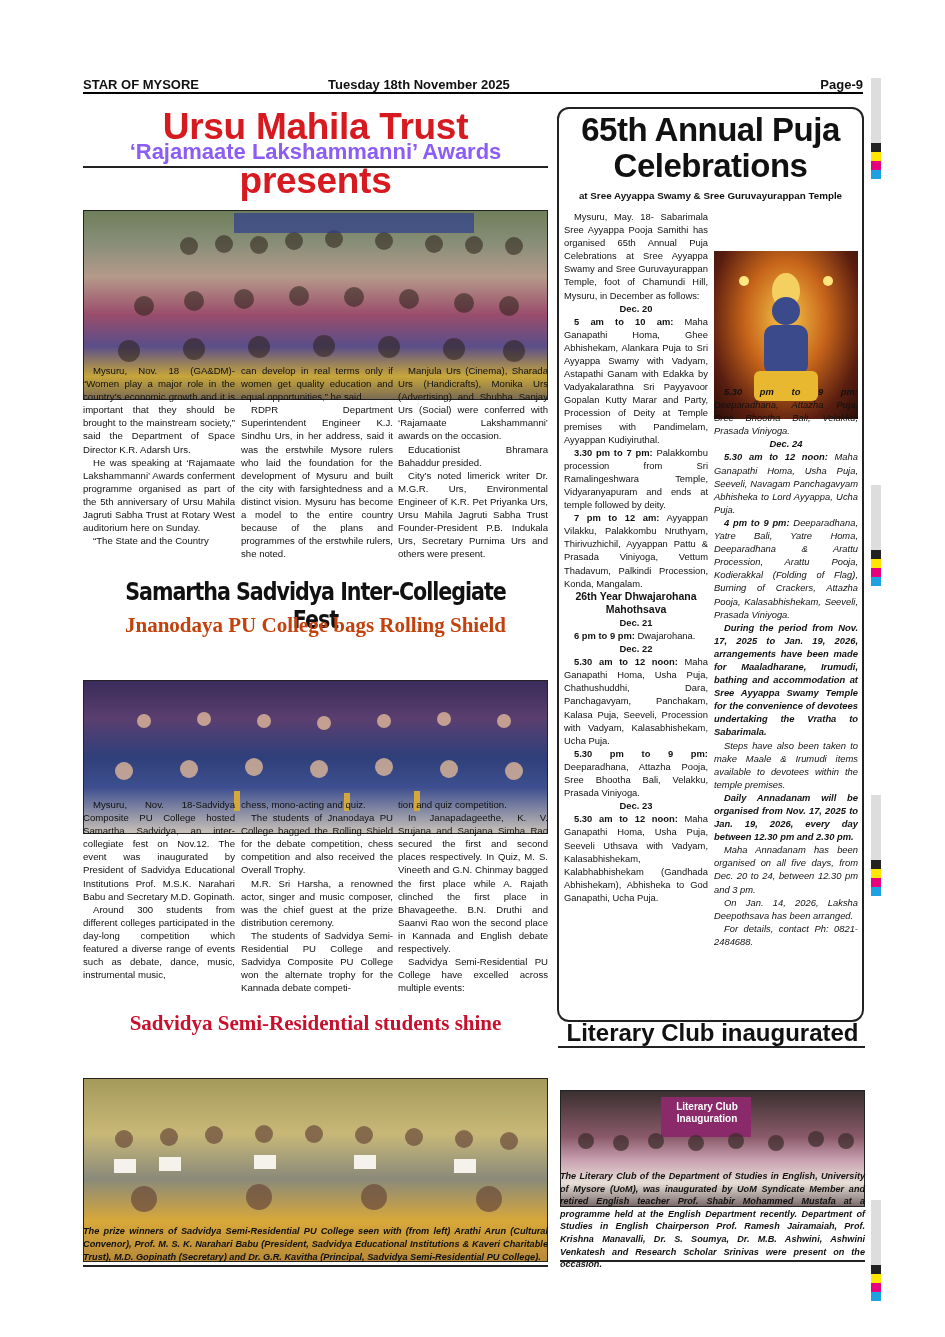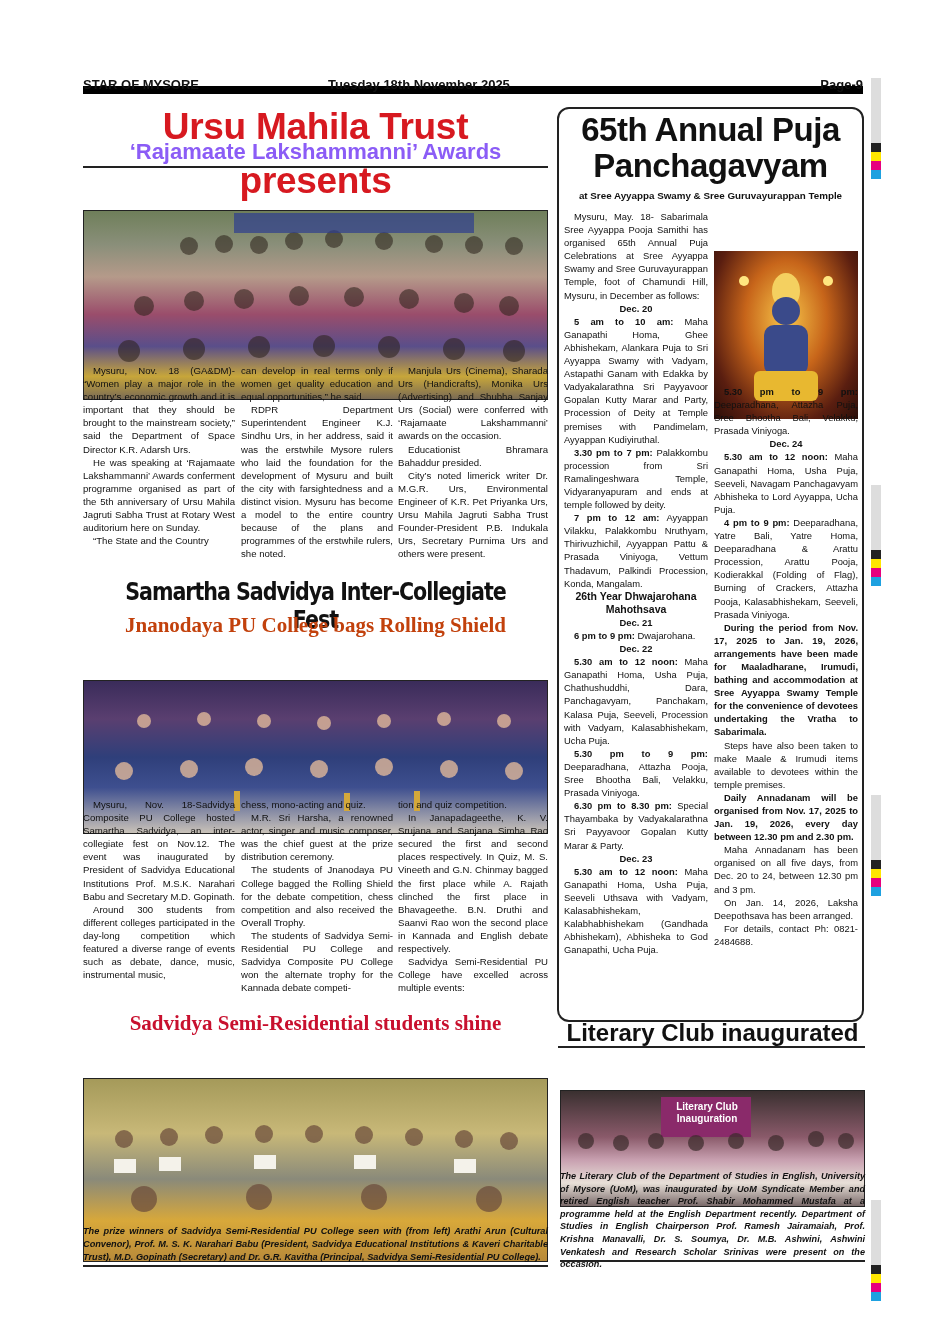--- a/index.html
+++ b/index.html
@@ -1,18 +1,18 @@
 <!DOCTYPE html>
 <html><head>
 <meta charset="utf-8">
 <style>
 *{box-sizing:border-box;margin:0;padding:0;}
 body{width:945px;height:1337px;background:#fff;position:relative;font-family:"Liberation Sans",sans-serif;color:#111;overflow:hidden;}
 .abs{position:absolute;}
-.hdr{top:76px;left:83px;width:780px;height:18px;font-weight:bold;font-size:13px;border-bottom:8px solid #000000;}
+.hdr{top:76px;left:83px;width:780px;height:18px;font-weight:bold;font-size:13px;border-bottom:2px solid #000000;}
 .hdr .l{position:absolute;left:0;top:1px;}
 .hdr .c{position:absolute;left:245px;top:1px;}
 .hdr .r{position:absolute;right:0;top:1px;}
 .h1{left:83px;top:100px;width:465px;text-align:center;color:#d71920;font-weight:bold;font-size:37px;line-height:54px;letter-spacing:-0.3px;}
 .h1b{left:83px;top:139px;width:465px;text-align:center;color:#8b5cf6;font-weight:bold;font-size:22px;line-height:26px;}
 .rule{height:2px;background:#222;}
 .photo{border:1px solid #222;overflow:hidden;margin-top:40px;}
 .col{font-size:9.6px;line-height:13.1px;text-align:justify;}
 .col p{text-indent:10px;}
 .h2{left:83px;top:578px;width:465px;text-align:center;font-family:"DejaVu Sans",sans-serif;font-weight:bold;font-size:24px;line-height:28px;letter-spacing:-1.2px;transform:scaleX(0.86);transform-origin:center;}
@@ -113,22 +113,22 @@
         <rect x="330" y="110" width="6" height="20"></rect>
       </g>
   </svg>
 </div>
 <div class="abs col" style="left:83px;top:798px;width:152px;">
   <p>Mysuru, Nov. 18-Sadvidya Composite PU College hosted Samartha Sadvidya, an inter-collegiate fest on Nov.12. The event was inaugurated by President of Sadvidya Educational Institutions Prof. M.S.K. Narahari Babu and Secretary M.D. Gopinath.</p>
   <p>Around 300 students from different colleges participated in the day-long competition which featured a diverse range of events such as debate, dance, music, instrumental music,</p>
 </div>
 <div class="abs col" style="left:241px;top:798px;width:152px;">
   <p style="text-indent:0">chess, mono-acting and quiz.</p>
+  <p>The students of Jnanodaya PU College bagged the Rolling Shield for the debate competition, chess competition and also received the Overall Trophy.</p>
   <p>M.R. Sri Harsha, a renowned actor, singer and music composer, was the chief guest at the prize distribution ceremony.</p>
-  <p>The students of Jnanodaya PU College bagged the Rolling Shield for the debate competition, chess competition and also received the Overall Trophy.</p>
   <p>The students of Sadvidya Semi-Residential PU College and Sadvidya Composite PU College won the alternate trophy for the Kannada debate competi-</p>
 </div>
 <div class="abs col" style="left:398px;top:798px;width:150px;">
   <p style="text-indent:0">tion and quiz competition.</p>
   <p>In Janapadageethe, K. V. Srujana and Sanjana Simha Rao secured the first and second places respectively. In Quiz, M. S. Vineeth and G.N. Chinmay bagged the first place while A. Rajath clinched the first place in Bhavageethe. B.N. Druthi and Saanvi Rao won the second place in Kannada and English debate respectively.</p>
   <p>Sadvidya Semi-Residential PU College have excelled across multiple events:</p>
 </div>
 
 <div class="abs h3">Sadvidya Semi-Residential students shine</div>
 <div class="abs photo" style="left:83px;top:1038px;width:465px;height:184px;background:linear-gradient(180deg,#a59a5a 0%,#c8b878 30%,#8a8a7a 55%,#d8a83a 78%,#b88a3a 100%);">
@@ -156,21 +156,21 @@
         <rect x="370" y="80" width="22" height="14"></rect>
       </g>
   </svg>
 </div>
 <div class="abs cap" style="left:83px;top:1225px;width:465px;">The prize winners of Sadvidya Semi-Residential PU College seen with (from left) Arathi Arun (Cultural Convenor), Prof. M. S. K. Narahari Babu (President, Sadvidya Educational Institutions &amp; Kaveri Charitable Trust), M.D. Gopinath (Secretary) and Dr. G.R. Kavitha (Principal, Sadvidya Semi-Residential PU College).</div>
 <div class="abs rule" style="left:83px;top:1265px;width:465px;"></div>
 
 <div class="abs box"></div>
 <div class="abs pujaT">
   <div>65th Annual Puja</div>
-  <div>Panchagavyam</div>
+  <div>Celebrations</div>
 </div>
 <div class="abs pujaS">at Sree Ayyappa Swamy &amp; Sree Guruvayurappan Temple</div>
 <div class="abs photo" style="left:714px;top:211px;width:144px;height:168px;border:none;background:radial-gradient(ellipse at 50% 40%,#f7c64a 0%,#c7651a 40%,#5a1e10 75%,#2a0e08 100%);">
   <svg width="144" height="168">
     <ellipse cx="72" cy="40" rx="14" ry="18" fill="#f4d060"></ellipse>
     <circle cx="72" cy="60" r="14" fill="#3a4a8a"></circle>
     <rect x="50" y="74" width="44" height="50" rx="10" fill="#3a4a8a"></rect>
     <rect x="40" y="120" width="64" height="30" rx="6" fill="#e8b830"></rect>
     <circle cx="30" cy="30" r="5" fill="#ffe680"></circle>
       <circle cx="114" cy="30" r="5" fill="#ffe680"></circle>
@@ -182,26 +182,25 @@
   <p class="ctr">Dec. 20</p>
   <p><b>5 am to 10 am:</b><span> Maha Ganapathi Homa, Ghee Abhishekam, Alankara Puja to Sri Ayyappa Swamy with Vadyam, Astapathi Ganam with Edakka by Vadyakalarathna Sri Payyavoor Gopalan Kutty Marar and Party, Procession of Deity at Temple premises with Pandimelam, Ayyappan Kudiyiruthal.</span></p>
   <p><b>3.30 pm to 7 pm:</b><span> Palakkombu procession from Sri Ramalingeshwara Temple, Vidyaranyapuram and ends at temple followed by deity.</span></p>
   <p><b>7 pm to 12 am:</b><span> Ayyappan Vilakku, Palakkombu Nruthyam, Thirivuzhichil, Ayyappan Pattu &amp; Prasada Viniyoga, Vettum Thadavum, Palkindi Procession, Konda, Mangalam.</span></p>
   <p class="ctr" style="font-size:10.5px">26th Year Dhwajarohana Mahothsava</p>
   <p class="ctr">Dec. 21</p>
   <p><b>6 pm to 9 pm:</b><span> Dwajarohana.</span></p>
   <p class="ctr">Dec. 22</p>
   <p><b>5.30 am to 12 noon:</b><span> Maha Ganapathi Homa, Usha Puja, Chathushuddhi, Dara, Panchagavyam, Panchakam, Kalasa Puja, Seeveli, Procession with Vadyam, Kalasabhishekam, Ucha Puja.</span></p>
   <p><b>5.30 pm to 9 pm:</b><span> Deeparadhana, Attazha Pooja, Sree Bhootha Bali, Velakku, Prasada Viniyoga.</span></p>
-  <p><b>6.30 pm to 8.30 pm:</b><span> Special Thayambaka by Vadyakalarathna Sri Payyavoor Gopalan Kutty Marar &amp; Party.</span></p>
   <p class="ctr">Dec. 23</p>
   <p><b>5.30 am to 12 noon:</b><span> Maha Ganapathi Homa, Usha Puja, Seeveli Uthsava with Vadyam, Kalasabhishekam, Kalabhabhishekam (Gandhada Abhishekam), Abhisheka to God Ganapathi, Ucha Puja.</span></p>
 </div>
 
-<div class="abs rc" style="left:714px;top:385px;width:144px;">
+<div class="abs rc" style="left:714px;top:385px;width:144px;font-style:italic;">
   <p><b>5.30 pm to 9 pm:</b><span> Deeparadhana, Attazha Puja, Sree Bhootha Bali, Velakku, Prasada Viniyoga.</span></p>
   <p class="ctr">Dec. 24</p>
   <p><b>5.30 am to 12 noon:</b><span> Maha Ganapathi Homa, Usha Puja, Seeveli, Navagam Panchagavyam Abhisheka to Lord Ayyappa, Ucha Puja.</span></p>
   <p><b>4 pm to 9 pm:</b><span> Deeparadhana, Yatre Bali, Yatre Homa, Deeparadhana &amp; Arattu Procession, Arattu Pooja, Kodierakkal (Folding of Flag), Burning of Crackers, Attazha Pooja, Kalasabhishekam, Seeveli, Prasada Viniyoga.</span></p>
   <p style="font-weight:bold">During the period from Nov. 17, 2025 to Jan. 19, 2026, arrangements have been made for Maaladharane, Irumudi, bathing and accommodation at Sree Ayyappa Swamy Temple for the convenience of devotees undertaking the Vratha to Sabarimala.</p>
   <p>Steps have also been taken to make Maale &amp; Irumudi items available to devotees within the temple premises.</p>
   <p style="font-weight:bold">Daily Annadanam will be organised from Nov. 17, 2025 to Jan. 19, 2026, every day between 12.30 pm and 2.30 pm.</p>
   <p>Maha Annadanam has been organised on all five days, from Dec. 20 to 24, between 12.30 pm and 3 pm.</p>
   <p>On Jan. 14, 2026, Laksha Deepothsava has been arranged.</p>
   <p>For details, contact Ph: 0821-2484688.</p>

